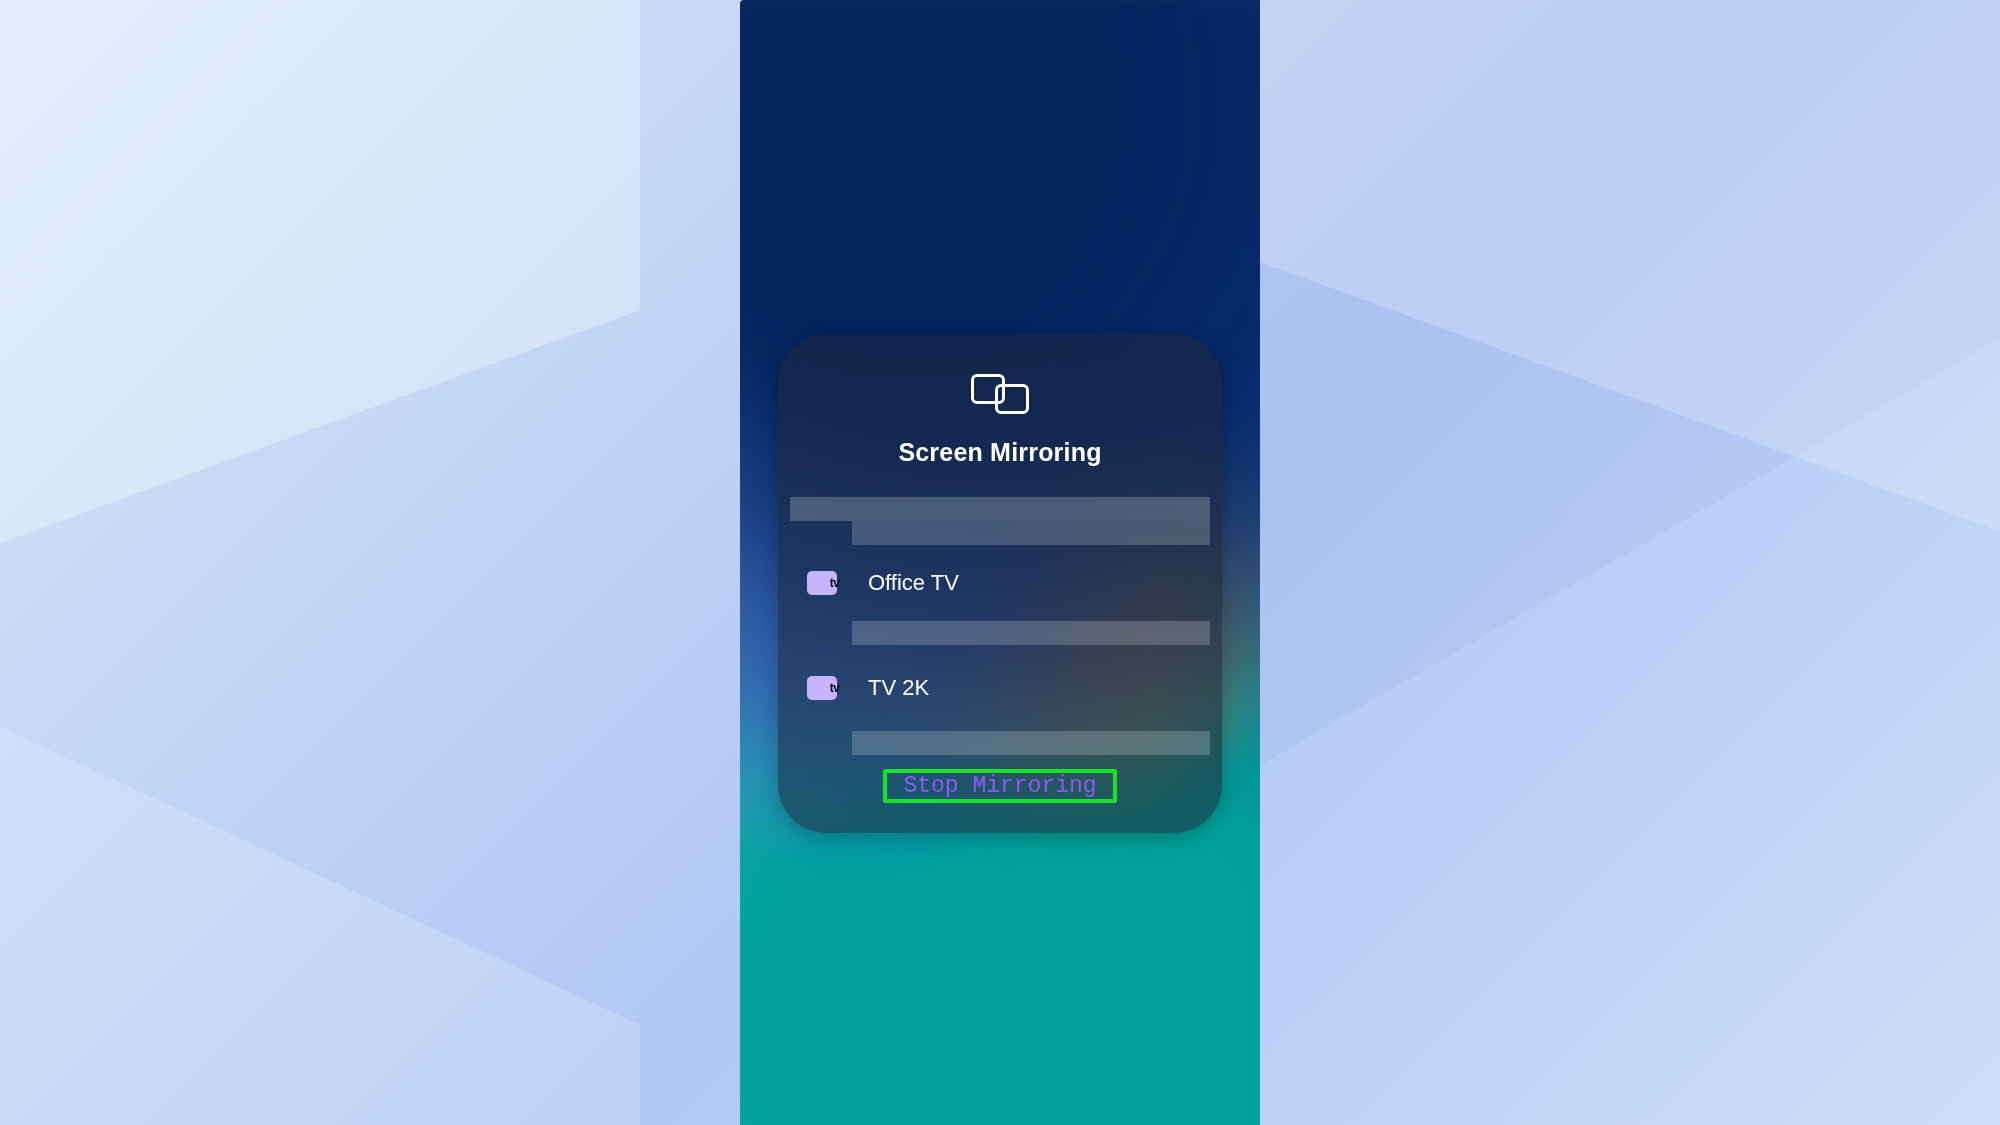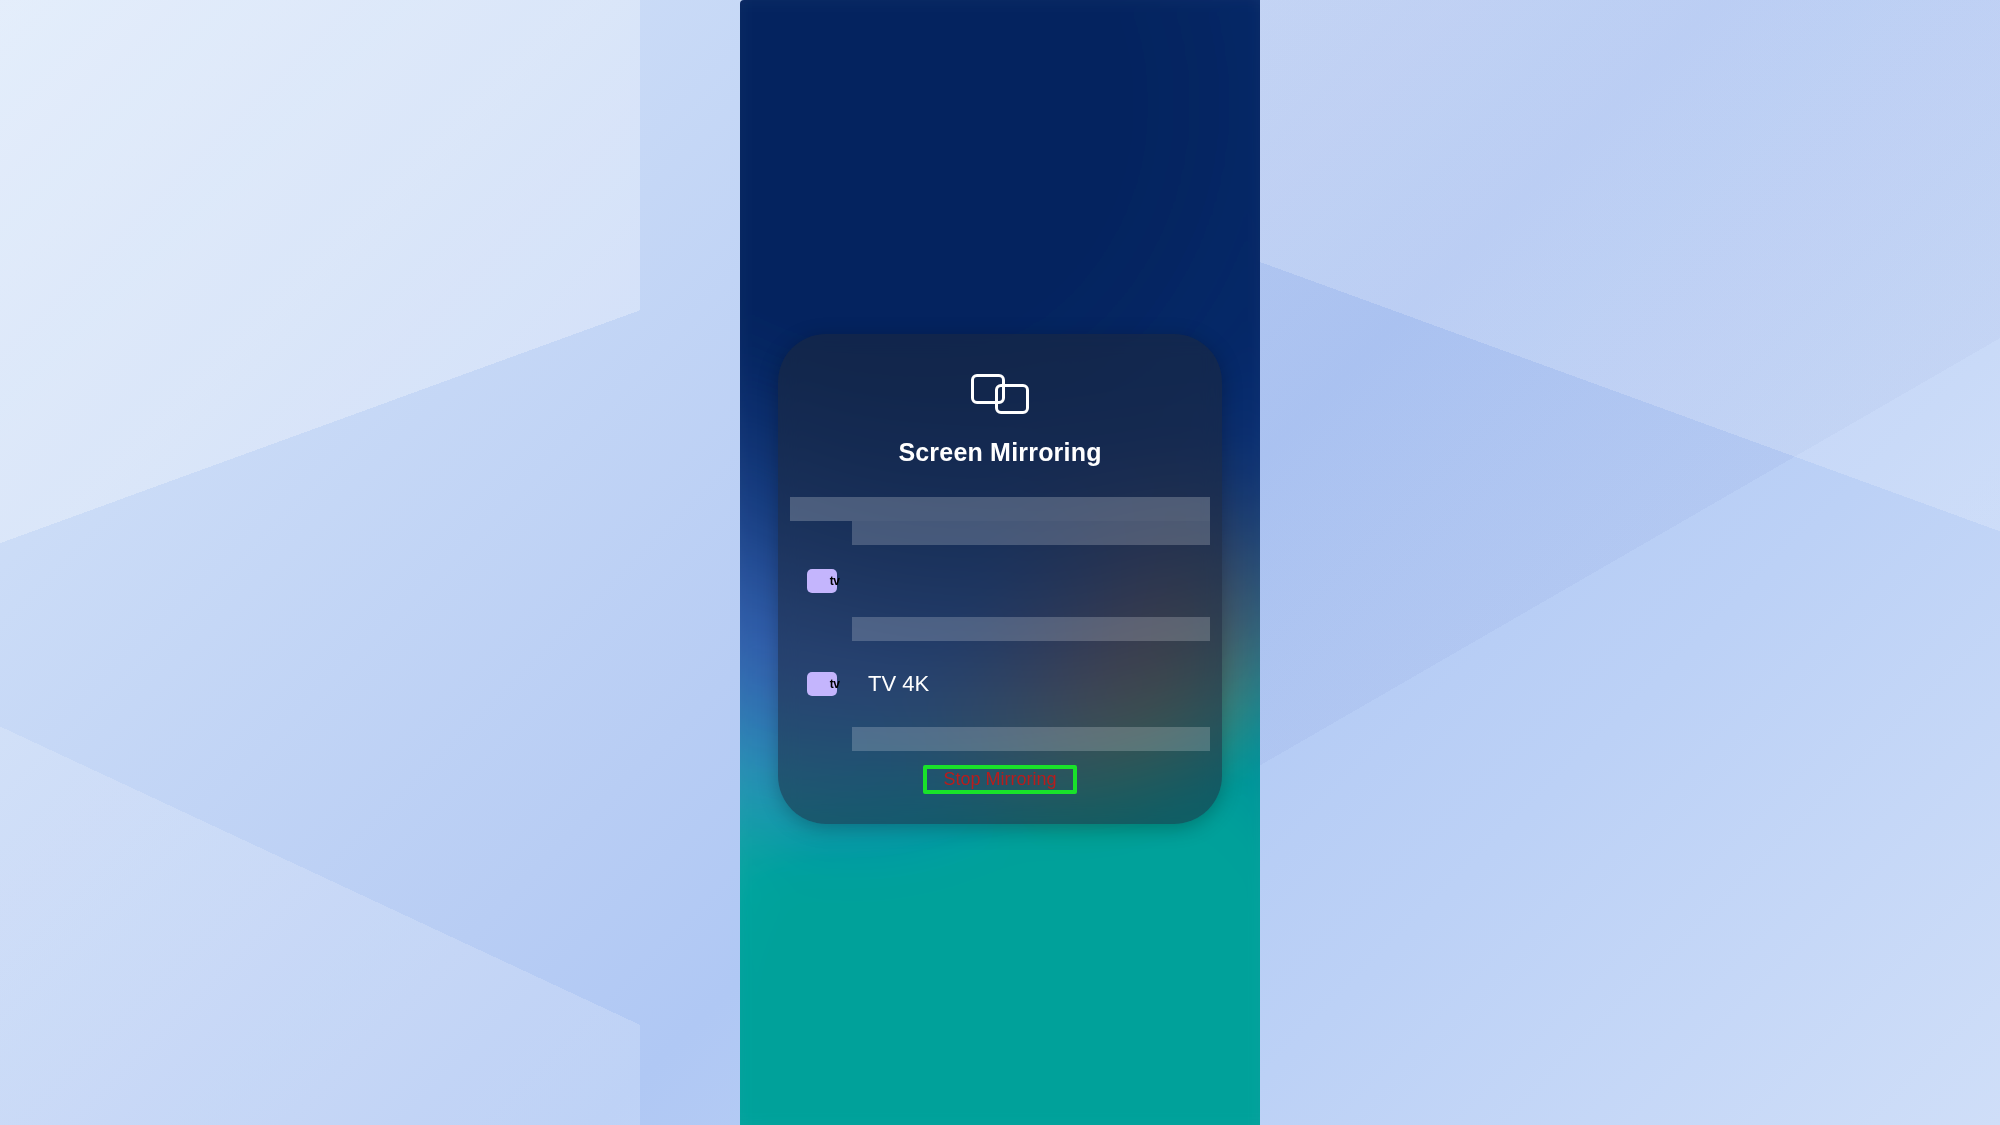--- a/index.html
+++ b/index.html
@@ -111,23 +111,24 @@
     display:flex; align-items:center; justify-content:center;
     font-size:12px; font-weight:700; letter-spacing:-0.5px;
   }
   .atv-icon .apple{ font-size:11px; margin-right:1px; }
 
   .footer{
     display:flex; justify-content:center; align-items:center;
     padding: 14px 0 18px 0;
   }
   .stop-btn{
-    font-size:18px; color:#b91c1c;
+    font-size:23px; color:#8b5cf6;
     padding:4px 16px 6px 16px;
     cursor:pointer;
+    font-family:Liberation Mono, monospace;
   }
   .annot-box{
     border:4px solid #19e22a;
     border-radius:2px;
     display:inline-block;
     padding:0;
   }
 </style>
 </head>
 <body>
@@ -150,29 +151,30 @@
 
     <div class="sep"></div>
 
 
     <div class="sep-inset"></div>
 
     <div class="row">
       <div class="icon-slot">
         <div class="atv-icon"><span class="apple"></span>tv</div>
       </div>
+      <div class="label">Office TV</div>
     </div>
 
     <div class="sep-inset"></div>
 
     <div class="row" style="min-height:86px">
       <div class="icon-slot">
         <div class="atv-icon"><span class="apple"></span>tv</div>
       </div>
-      <div class="label">TV 4K</div>
+      <div class="label">TV 2K</div>
     </div>
 
     <div class="sep-inset"></div>
 
     <div class="footer">
       <span class="annot-box">
         <span class="stop-btn">Stop Mirroring</span>
       </span>
     </div>
 

